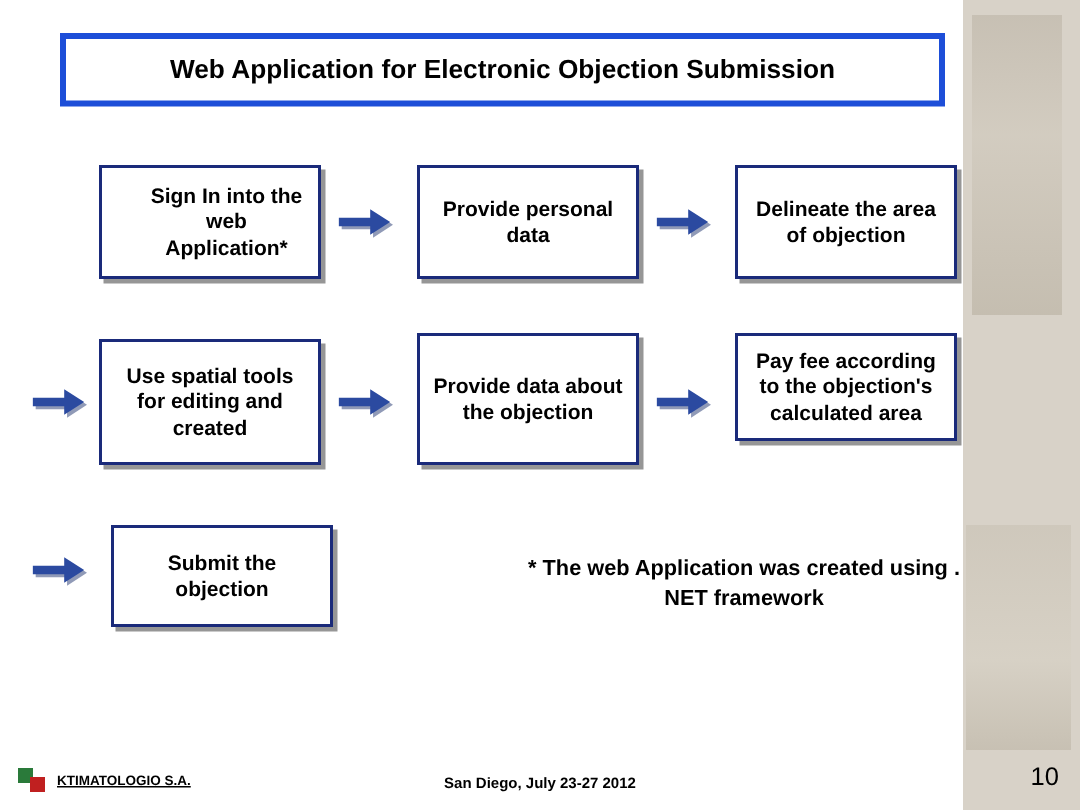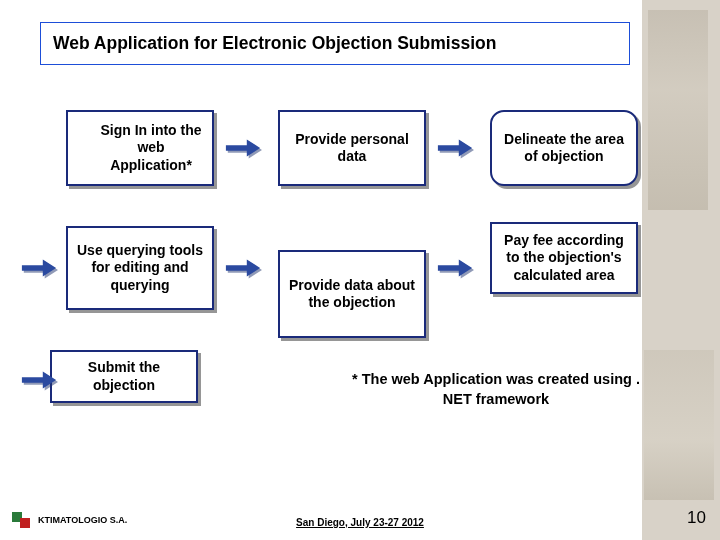--- a/index.html
+++ b/index.html
@@ -41,26 +41,26 @@
     position: relative;
     z-index: 1;
     width: 100%;
     height: 100%;
   }
   .title-box {
     position: absolute;
     left: 40px;
     top: 22px;
     width: 590px;
-    border: 1px solid #1d4ed8;
+    border: 4px solid #1d4ed8;
     padding: 10px 12px;
     background: #fff;
     font-weight: bold;
     font-size: 17.5px;
-    text-align: left;
+    text-align: center;
     color: #000;
   }
   .step {
     position: absolute;
     width: 148px;
     height: 76px;
     border: 2px solid #1a2a7a;
     background: #fff;
     box-shadow: 3px 3px 0 rgba(80,80,80,0.6);
     display: flex;
@@ -110,47 +110,47 @@
   .logo-mark::before{
     left:0;top:2px;width:10px;height:10px;background:#2a7a3a;
   }
   .logo-mark::after{
     left:8px;top:8px;width:10px;height:10px;background:#c02020;
   }
   .footer-left {
     font-size: 9px;
     font-weight: bold;
     color: #000;
+    text-decoration: underline;
   }
   .footer-center {
     position: absolute;
     left: 50%;
     bottom: 12px;
     transform: translateX(-50%);
     font-size: 10px;
     font-weight: bold;
     color: #000;
-    text-decoration: underline;
   }
   .page-num {
     position: absolute;
     right: 14px;
     bottom: 12px;
     font-size: 17px;
     color: #000;
   }
 
   
   .s1 { left: 66px;  top: 110px; padding-left: 28px; }
   .s2 { left: 278px; top: 110px; }
-  .s3 { left: 490px; top: 110px; border-radius: 14px; }
+  .s3 { left: 490px; top: 110px; }
   .s4 { left: 66px;  top: 226px; height: 84px; }
-  .s5 { left: 278px; top: 222px; height: 88px; margin-top: 28px; }
+  .s5 { left: 278px; top: 222px; height: 88px; }
   .s6 { left: 490px; top: 222px; height: 72px; }
-  .s7 { left: 50px;  top: 350px; height: 53px; }
+  .s7 { left: 74px;  top: 350px; height: 68px; }
 
   .a1 { left: 224px; top: 136px; }
   .a2 { left: 436px; top: 136px; }
   .a3 { left: 20px;  top: 256px; }
   .a4 { left: 224px; top: 256px; }
   .a5 { left: 436px; top: 256px; }
   .a6 { left: 20px;  top: 368px; }
 
   .fn { left: 336px; top: 370px; width: 320px; text-align: center; }
 </style>
@@ -184,21 +184,21 @@
   <div class="step s3">Delineate the area of objection</div>
 
   <div class="arrow a3">
     <svg viewBox="0 0 40 24">
         <g>
           <path d="M2 9 H24 V3 L38 12 L24 21 V15 H2 Z" fill="#22356f" transform="translate(2,2)" opacity="0.5"></path>
           <path d="M2 9 H24 V3 L38 12 L24 21 V15 H2 Z" fill="#2b4aa0"></path>
         </g>
       </svg>
   </div>
-  <div class="step s4">Use querying tools for editing and querying</div>
+  <div class="step s4">Use spatial tools for editing and created</div>
   <div class="arrow a4">
     <svg viewBox="0 0 40 24">
         <g>
           <path d="M2 9 H24 V3 L38 12 L24 21 V15 H2 Z" fill="#22356f" transform="translate(2,2)" opacity="0.5"></path>
           <path d="M2 9 H24 V3 L38 12 L24 21 V15 H2 Z" fill="#2b4aa0"></path>
         </g>
       </svg>
   </div>
   <div class="step s5">Provide data about the objection</div>
   <div class="arrow a5">

